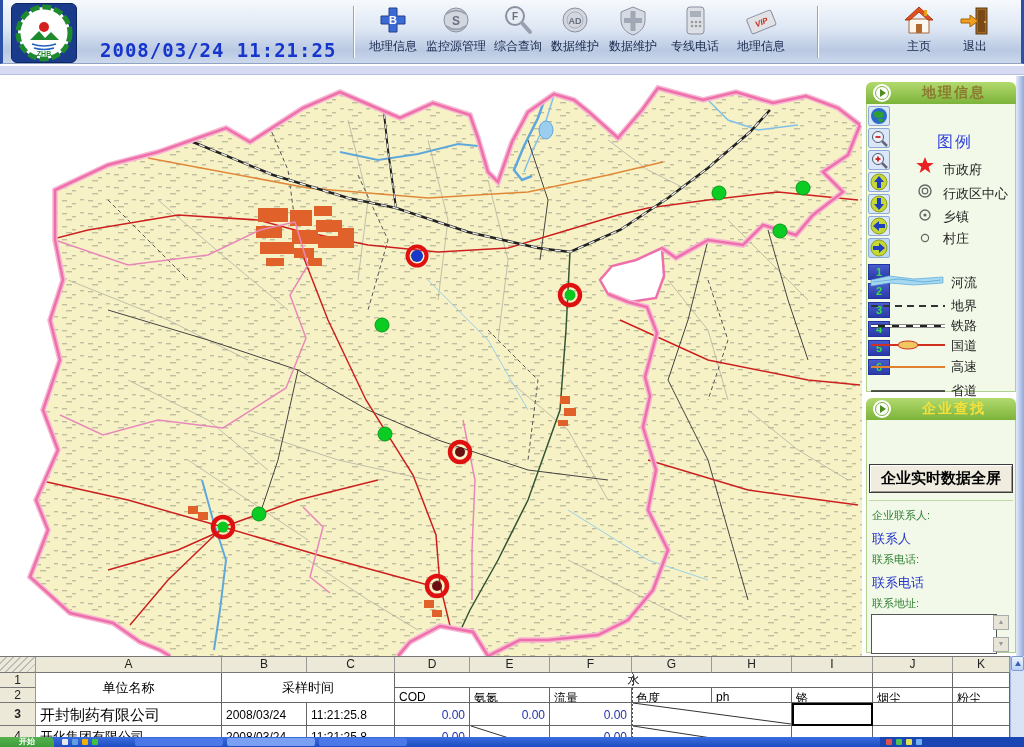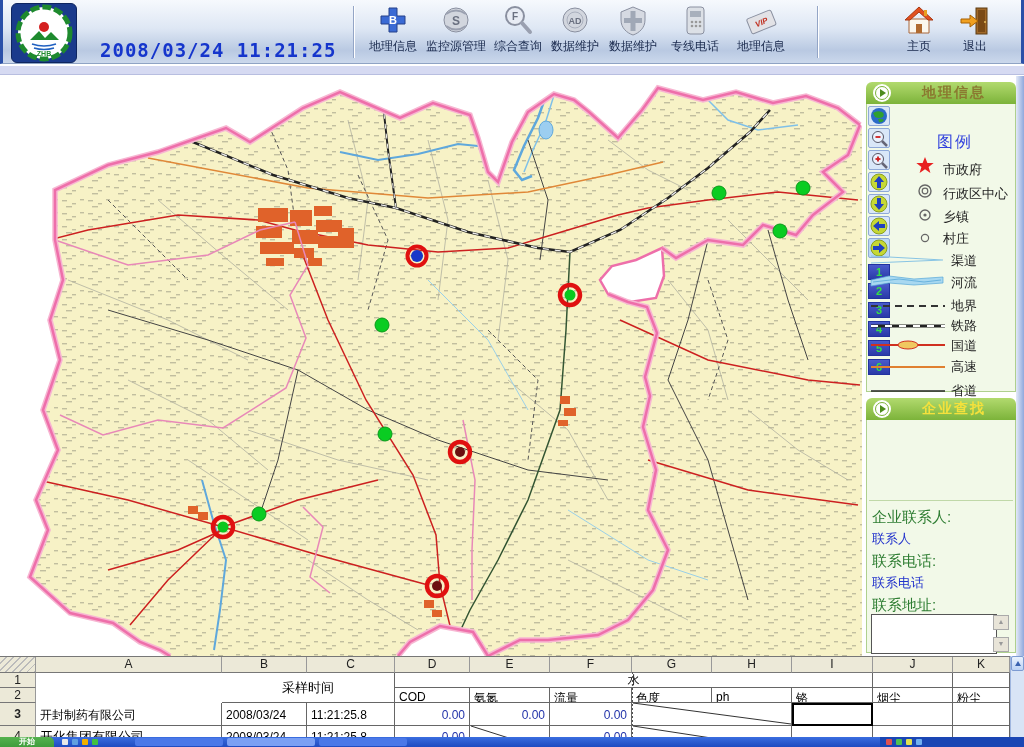--- a/index.html
+++ b/index.html
@@ -34,21 +34,21 @@
   .numbtn{left:1px;width:22px;height:16px;background:linear-gradient(#4A5BCB,#2A3AA8);border:1px solid #2232A0;
     color:#35E045;font-size:11px;font-weight:bold;text-align:center;line-height:15px;cursor:pointer;box-sizing:border-box}
   #legend-title{left:28px;top:28px;width:120px;text-align:center;color:#3344DD;font-size:16px;letter-spacing:2px}
   .lgrow{left:40px;width:122px;height:23px;display:flex;align-items:flex-end}
   .lgsym{width:36px;text-align:center;flex:0 0 36px}
   .lgtext{font-size:13px;color:#222}
   .lgrow2{left:2px;width:146px;height:21px;display:flex;align-items:center}
   .lgsym2{flex:0 0 82px}
   .xpbtn{background:#F0EDE0;border:1px solid #3A3A3A;box-shadow:inset 1px 1px 0 #fff,inset -1px -1px 0 #98988A;
     font-weight:bold;color:#000;text-align:center;cursor:pointer}
-  .greenlab{color:#2E7D32;font-size:15px}
+  .greenlab{color:#2E7D32;font-size:11px}
   .bluelab{color:#2233CC;font-size:13px}
   
   #grid{left:0;top:656px;width:1010px;height:91px;display:grid;
     grid-template-columns:36px 186px 85px 88px 75px 80px 82px 80px 80px 81px 80px 57px;
     grid-template-rows:16px 15px 15px 23px 22px;background:#fff;border-top:1px solid #777;font-size:12px}
   .hc{background:#ECE9D8;border-right:1px solid #999;border-bottom:1px solid #777;
     text-align:center;color:#222;line-height:15px;cursor:pointer}
   .dc{background:#fff;border-right:1px solid #666;border-bottom:1px solid #666;
     color:#000;overflow:hidden;white-space:nowrap;cursor:cell;box-sizing:border-box}
   .cen{display:flex;align-items:center;justify-content:center}
@@ -370,26 +370,20 @@
         <circle cx="7" cy="7" r="1.6" fill="#666"></circle>
           </svg></span>
       <span class="lgtext">乡镇</span>
     </div>
     <div class="abs lgrow" style="top:121px">
       <span class="lgsym"><svg width="12" height="12">
         <circle cx="6" cy="6" r="3.6" fill="none" stroke="#666" stroke-width="1.2"></circle>
           </svg></span>
       <span class="lgtext">村庄</span>
     </div>
-    <div class="abs lgrow2" style="top:146px">
-      <span class="lgsym2"><svg width="78" height="14">
-        <path d="M2,4 L74,8 M2,11 L74,8" stroke="#88C4E4" stroke-width="1.2" fill="none"></path>
-          </svg></span>
-      <span class="lgtext">渠道</span>
-    </div>
     <div class="abs lgrow2" style="top:191px">
       <span class="lgsym2"><svg width="78" height="10">
         <line x1="2" y1="5" x2="76" y2="5" stroke="#333" stroke-width="2" stroke-dasharray="7 5"></line>
           </svg></span>
       <span class="lgtext">地界</span>
     </div>
     <div class="abs lgrow2" style="top:168px">
       <span class="lgsym2"><svg width="78" height="16">
         <path d="M2,7 L20,3 45,6 74,4 74,10 45,12 20,10 2,13 Z" fill="#A8D8F0" stroke="#58A8D8" stroke-width="0.7"></path>
         <path d="M4,9 L30,6 55,9 72,7" stroke="#58A8D8" stroke-width="0.8" fill="none"></path>
@@ -428,20 +422,21 @@
 <div class="abs" style="left:866px;top:398px">
   <div class="panel-header">
     <svg width="20" height="20" style="margin-left:6px">
       <circle cx="10" cy="10" r="9" fill="#fff"></circle>
       <circle cx="10" cy="10" r="6.5" fill="none" stroke="#7CB33A"></circle>
       <path d="M8,6 L14,10 8,14 Z" fill="#4E8C1E"></path>
     </svg>
     <div class="ptitle" style="color:#F4E13C">企业查找</div>
   </div>
   <div class="panel-body" style="height:232px;position:relative">
+    <div class="abs xpbtn" style="left:2px;top:44px;width:142px;height:27px;font-size:15px;line-height:26px">企业实时数据全屏</div>
     <div class="abs" style="left:2px;top:80px;width:144px;border-top:1px solid #C0D8A8"></div>
     <div class="abs greenlab" style="left:5px;top:88px">企业联系人:</div>
     <div class="abs bluelab" style="left:5px;top:110px">联系人</div>
     <div class="abs greenlab" style="left:5px;top:132px">联系电话:</div>
     <div class="abs bluelab" style="left:5px;top:154px">联系电话</div>
     <div class="abs greenlab" style="left:5px;top:176px">联系地址:</div>
     <textarea class="abs" style="left: 4px; top: 194px; width: 120px; height: 34px; border: 1px solid rgb(85, 85, 85); resize: none; background: rgb(255, 255, 255);"></textarea>
     <div class="abs" style="left:126px;top:195px;width:14px;height:13px;background:#E8E4D8;border:1px solid #AAA;font-size:7px;color:#999;text-align:center;line-height:12px">▲</div>
     <div class="abs" style="left:126px;top:217px;width:14px;height:13px;background:#E8E4D8;border:1px solid #AAA;font-size:7px;color:#999;text-align:center;line-height:12px">▼</div>
   </div>
@@ -460,35 +455,36 @@
   <div class="hc">H</div>
   <div class="hc">I</div>
   <div class="hc">J</div>
   <div class="hc">K</div>
 
   <div class="hc" style="grid-row:2">1</div>
   <div class="hc" style="grid-row:3">2</div>
   <div class="hc" style="grid-row:4;font-weight:bold;line-height:22px">3</div>
   <div class="hc" style="grid-row:5;line-height:20px">4</div>
 
+  <div class="dc cen" style="grid-column:2;grid-row:2/4;font-size:13px">单位名称</div>
   <div class="dc cen" style="grid-column:3/5;grid-row:2/4;font-size:13px">采样时间</div>
   <div class="dc cen" style="grid-column:5/11;grid-row:2">水</div>
   <div class="dc" style="grid-column:11;grid-row:2"></div>
   <div class="dc" style="grid-column:12;grid-row:2"></div>
 
   <div class="dc lft" style="grid-column:5;grid-row:3">COD</div>
   <div class="dc lft" style="grid-column:6;grid-row:3">氨氮</div>
   <div class="dc lft" style="grid-column:7;grid-row:3">流量</div>
   <div class="dc lft" style="grid-column:8;grid-row:3">色度</div>
   <div class="dc lft" style="grid-column:9;grid-row:3">ph</div>
   <div class="dc lft" style="grid-column:10;grid-row:3">铬</div>
   <div class="dc lft" style="grid-column:11;grid-row:3">烟尘</div>
   <div class="dc lft" style="grid-column:12;grid-row:3">粉尘</div>
 
-  <div class="dc lft" style="grid-column:2;grid-row:4;font-size:12px;line-height:20px">开封制药有限公司</div>
+  <div class="dc lft" style="grid-column:2;grid-row:4;font-size:15px;line-height:20px">开封制药有限公司</div>
   <div class="dc lft" style="grid-column:3;grid-row:4;line-height:20px">2008/03/24</div>
   <div class="dc lft" style="grid-column:4;grid-row:4;line-height:20px">11:21:25.8</div>
   <div class="dc num" style="grid-column:5;grid-row:4;line-height:20px">0.00</div>
   <div class="dc num" style="grid-column:6;grid-row:4;line-height:20px">0.00</div>
   <div class="dc num" style="grid-column:7;grid-row:4;line-height:20px">0.00</div>
   <div class="dc" style="grid-column:8/10;grid-row:4"></div>
   <div class="dc" style="grid-column:10;grid-row:4;outline:2px solid #000;outline-offset:-2px"></div>
   <div class="dc" style="grid-column:11;grid-row:4"></div>
   <div class="dc" style="grid-column:12;grid-row:4"></div>
 

